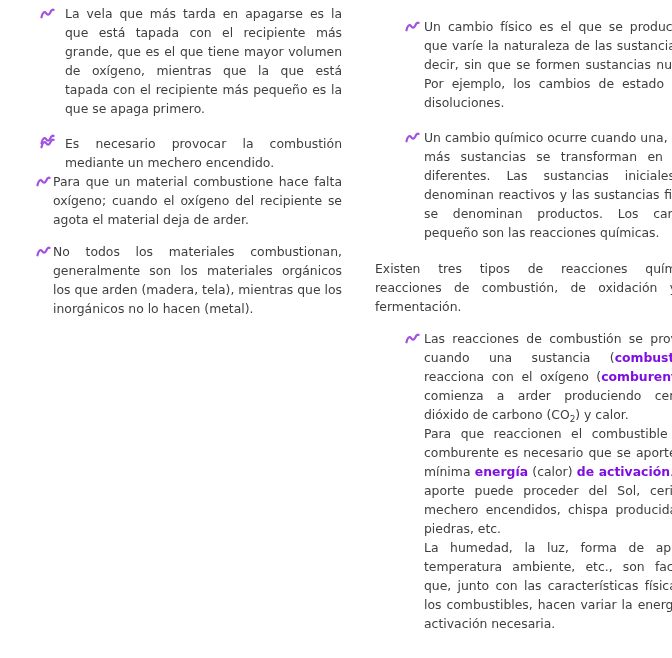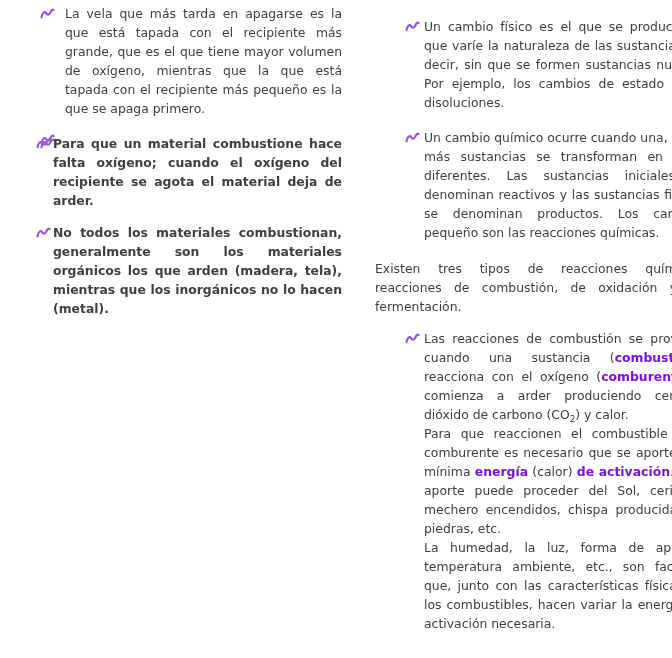--- a/index.html
+++ b/index.html
@@ -24,21 +24,21 @@
     position:absolute;top:2px;
     width:15px;height:14px;
     color:var(--bullet,#a152e0);
   }
   .bullet svg{display:block;width:15px;height:14px;}
   
   .list-a li{padding-left:29px;}
   .list-a .bullet{left:4px;}
   .list-a li.li-1{margin-bottom:12px;}
   .list-a li.li-2{margin-bottom:16px;}
-  .list-b li{padding-left:17px;font-weight:bold;}
+  .list-b li{padding-left:17px;}
   .list-b .bullet{left:0;}
   .list-b li.li-1{margin-bottom:13px;}
   
   .list-c li{padding-left:49px;}
   .list-c .bullet{left:30px;}
   .list-c li.li-1{margin-bottom:16px;}
   .list-d li{padding-left:49px;}
   .list-d .bullet{left:30px;}
   .para{margin:0;}
   .para-left{margin-top:31px;margin-bottom:17px;}
@@ -68,20 +68,21 @@
               <path d="M1.6 11.6 C2.6 6.4 4.9 4.6 6.5 7.1 C8 9.5 9.6 9.4 11 6.4 C12 4.2 13.4 2.9 14.5 3.6" stroke="currentColor" stroke-width="2.3" stroke-linecap="round"></path>
             </svg>
         </span>
       </li>
       <li class="li-3">
         <span class="bullet">
           <svg viewBox="0 0 16 14" fill="none">
               <path d="M1.6 11.6 C2.6 6.4 4.9 4.6 6.5 7.1 C8 9.5 9.6 9.4 11 6.4 C12 4.2 13.4 2.9 14.5 3.6" stroke="currentColor" stroke-width="2.3" stroke-linecap="round"></path>
             </svg>
         </span>
+        <span class="li-text">Es necesario provocar la combustión mediante un mechero encendido.</span>
       </li>
     </ul>
 
 
     <ul class="list list-b">
       <li class="li-1">
         <span class="bullet">
           <svg viewBox="0 0 16 14" fill="none">
               <path d="M1.6 11.6 C2.6 6.4 4.9 4.6 6.5 7.1 C8 9.5 9.6 9.4 11 6.4 C12 4.2 13.4 2.9 14.5 3.6" stroke="currentColor" stroke-width="2.3" stroke-linecap="round"></path>
             </svg>

